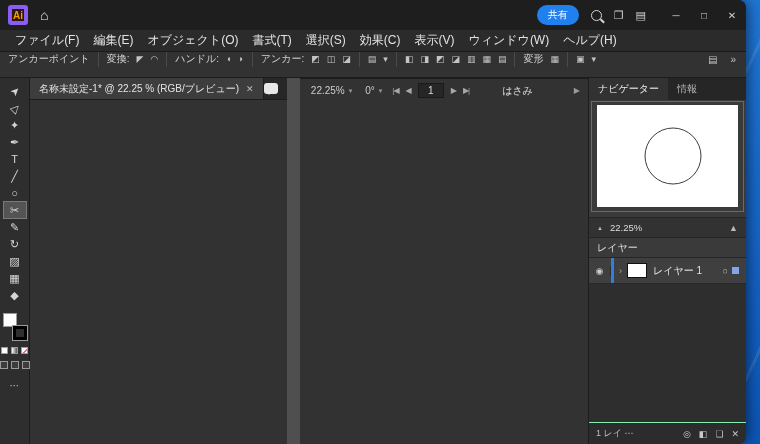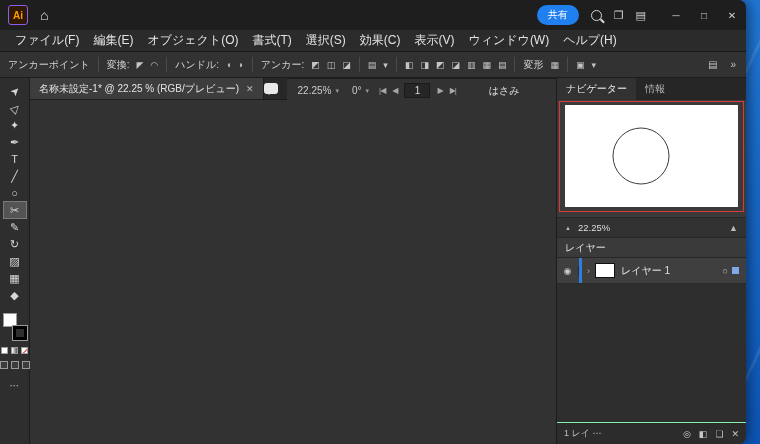--- a/index.html
+++ b/index.html
@@ -6,36 +6,36 @@
   html,body{width:760px;height:444px;overflow:hidden;background:#000;}
   .screen{position:relative;width:760px;height:444px;background:linear-gradient(118deg,#0a4da8 0%,#1368cf 35%,#2b8ae8 62%,#0c55b8 100%);}
   .screen::before{content:"";position:absolute;inset:0;
     background:repeating-linear-gradient(115deg,transparent 0 55px,rgba(255,255,255,.10) 55px 58px,transparent 58px 130px);}
   .window{position:absolute;left:0;top:0;width:746px;height:444px;background:#323232;
     border-radius:0 8px 8px 0;overflow:hidden;display:flex;flex-direction:column;box-shadow:2px 0 14px rgba(0,0,0,.55);}
 
   
   .titlebar{height:30px;background:#1e1e1e;display:flex;align-items:center;padding-left:8px;flex:0 0 auto;}
   .app-badge{width:20px;height:20px;background:#2d1a00;color:#ff9a00;font-size:10px;font-weight:bold;
-    display:flex;align-items:center;justify-content:center;border-radius:3px;border:1px solid #8b5cf6;}
+    display:flex;align-items:center;justify-content:center;border-radius:3px;border:4px solid #8b5cf6;}
   .home{color:#e6e6e6;font-size:14px;margin-left:12px;}
   .tb-right{margin-left:auto;display:flex;align-items:center;gap:12px;}
   .share-btn{background:#2180f0;color:#fff;font-size:10px;padding:3px 11px;border-radius:11px;white-space:nowrap;}
   .mag{width:11px;height:11px;border:1.6px solid #d6d6d6;border-radius:50%;position:relative;}
   .mag::after{content:"";position:absolute;width:5px;height:1.6px;background:#d6d6d6;right:-4px;bottom:-2px;transform:rotate(45deg);}
   .tb-ic{color:#cfcfcf;font-size:11px;}
   .win-btns{display:flex;margin-left:4px;}
   .win-btn{width:28px;height:30px;display:flex;align-items:center;justify-content:center;color:#d0d0d0;font-size:10px;}
 
   
   .menubar{height:22px;background:#2b2b2b;display:flex;align-items:center;padding-left:8px;border-bottom:1px solid #1a1a1a;flex:0 0 auto;}
   .menu-item{font-size:12px;color:#e2e2e2;padding:0 7px;white-space:nowrap;}
 
   
-  .controlbar{height:26px;background:#323232;border-bottom:1px solid #1c1c1c;display:flex;align-items:center;
+  .controlbar{height:26px;background:#323232;border-bottom:1px solid #1c1c1c;display:flex;
     padding:0 6px;gap:3px;flex:0 0 auto;white-space:nowrap;overflow:hidden;}
   .cb-label{font-size:10px;color:#d2d2d2;margin:0 2px;}
   .cb-icon{font-size:9px;color:#c4c4c4;padding:2px 2px;}
   .cb-sep{width:1px;height:15px;background:#4a4a4a;margin:0 3px;flex:0 0 auto;}
   .cb-right{margin-left:auto;display:flex;gap:9px;padding-right:2px;}
   .cb-right .cb-icon{font-size:10px;}
 
   
   .main{flex:1;display:flex;min-height:0;}
 
@@ -74,21 +74,21 @@
   .statusbar{height:24px;background:#323232;border-top:1px solid #1c1c1c;display:flex;align-items:center;
     gap:7px;padding:0 8px;font-size:10px;color:#cccccc;flex:0 0 auto;white-space:nowrap;}
   .sb-combo{display:flex;align-items:center;gap:4px;padding:2px 3px;}
   .caret{font-size:7px;color:#9a9a9a;}
   .sb-nav{font-size:8px;color:#a8a8a8;letter-spacing:-1px;}
   .page-input{width:26px;height:15px;background:#262626;border:1px solid #1a1a1a;color:#ddd;font-size:10px;text-align:center;}
   .tool-hint{margin-left:26px;color:#e0e0e0;}
   .sb-expand{margin-left:34px;font-size:8px;color:#9a9a9a;}
 
   
-  .rightpanel{width:190px;background:#323232;border-left:1px solid #1c1c1c;display:flex;flex-direction:column;flex:0 0 auto;}
+  .rightpanel{width:158px;background:#323232;border-left:1px solid #1c1c1c;display:flex;flex-direction:column;flex:0 0 auto;}
   .ptabs{height:22px;background:#262626;display:flex;align-items:stretch;font-size:10px;color:#b5b5b5;flex:0 0 auto;}
   .ptab{padding:0 9px;display:flex;align-items:center;white-space:nowrap;}
   .ptab.active{background:#323232;color:#efefef;}
   .nav-preview{height:118px;position:relative;background:#3a3a3a;border-bottom:1px solid #262626;flex:0 0 auto;}
   .nav-art{position:absolute;left:8px;top:5px;right:8px;height:102px;background:#fff;}
   .nav-svg{position:absolute;left:0;top:0;width:178px;height:118px;}
   .nav-view{position:absolute;left:2px;top:1px;right:2px;height:111px;border:1px solid #d93a3a;}
   .nav-zoom{height:20px;display:flex;align-items:center;font-size:9.5px;color:#dedede;padding:0 8px;gap:7px;
     border-bottom:1px solid #262626;flex:0 0 auto;}
   .nz-small{font-size:6px;color:#bbb;}

